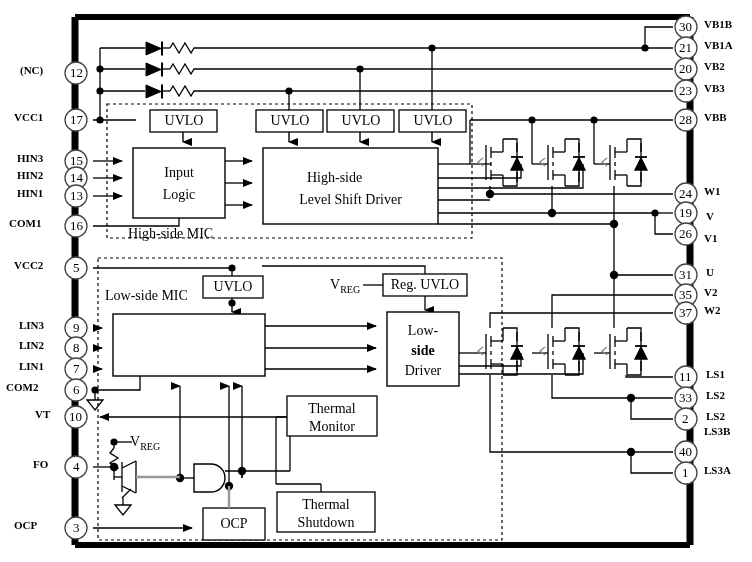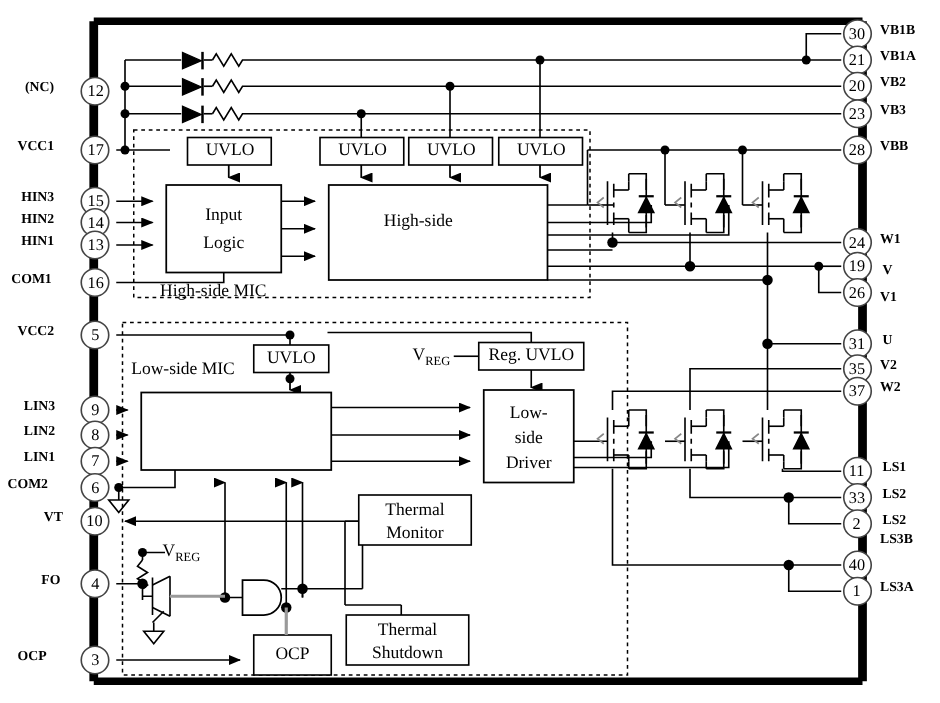--- a/index.html
+++ b/index.html
@@ -549,31 +549,32 @@
 
 <div class="lbl blk" style="left:159px; top:113px; width:50px; text-align:center;">UVLO</div>
 <div class="lbl blk" style="left:265px; top:113px; width:50px; text-align:center;">UVLO</div>
 <div class="lbl blk" style="left:336px; top:113px; width:50px; text-align:center;">UVLO</div>
 <div class="lbl blk" style="left:408px; top:113px; width:50px; text-align:center;">UVLO</div>
 
 <div class="lbl blk" style="left:133px; top:165px; width:92px; text-align:center;">Input</div>
 <div class="lbl blk" style="left:133px; top:187px; width:92px; text-align:center;">Logic</div>
 
 <div class="lbl blk" style="left:263px; top:170px; width:175px; margin-left:44px;">High-side</div>
+<div class="lbl blk" style="left:263px; top:192px; width:175px; text-align:center;">Level Shift Driver</div>
 
 <div class="lbl blk" style="left:128px; top:226px;">High-side MIC</div>
 <div class="lbl blk" style="left:105px; top:288px;">Low-side MIC</div>
 
 <div class="lbl blk" style="left:203px; top:279px; width:60px; text-align:center;">UVLO</div>
 
 
 <div class="lbl blk" style="left:383px; top:277px; width:84px; text-align:center;">Reg. UVLO</div>
 
 <div class="lbl blk" style="left:387px; top:323px; width:72px; text-align:center;">Low-</div>
-<div class="lbl blk" style="left:387px; top:343px; width:72px; text-align:center;">side</div>
+<div class="lbl blk" style="left:387px; top:343px; width:72px; text-align:center;font-weight:bold;">side</div>
 <div class="lbl blk" style="left:387px; top:363px; width:72px; text-align:center;">Driver</div>
 
 <div class="lbl blk" style="left:287px; top:401px; width:90px; text-align:center;">Thermal</div>
 <div class="lbl blk" style="left:287px; top:419px; width:90px; text-align:center;">Monitor</div>
 
 <div class="lbl blk" style="left:277px; top:497px; width:98px; text-align:center;">Thermal</div>
 <div class="lbl blk" style="left:277px; top:515px; width:98px; text-align:center;">Shutdown</div>
 
 <div class="lbl blk" style="left:203px; top:516px; width:62px; text-align:center;">OCP</div>
 

